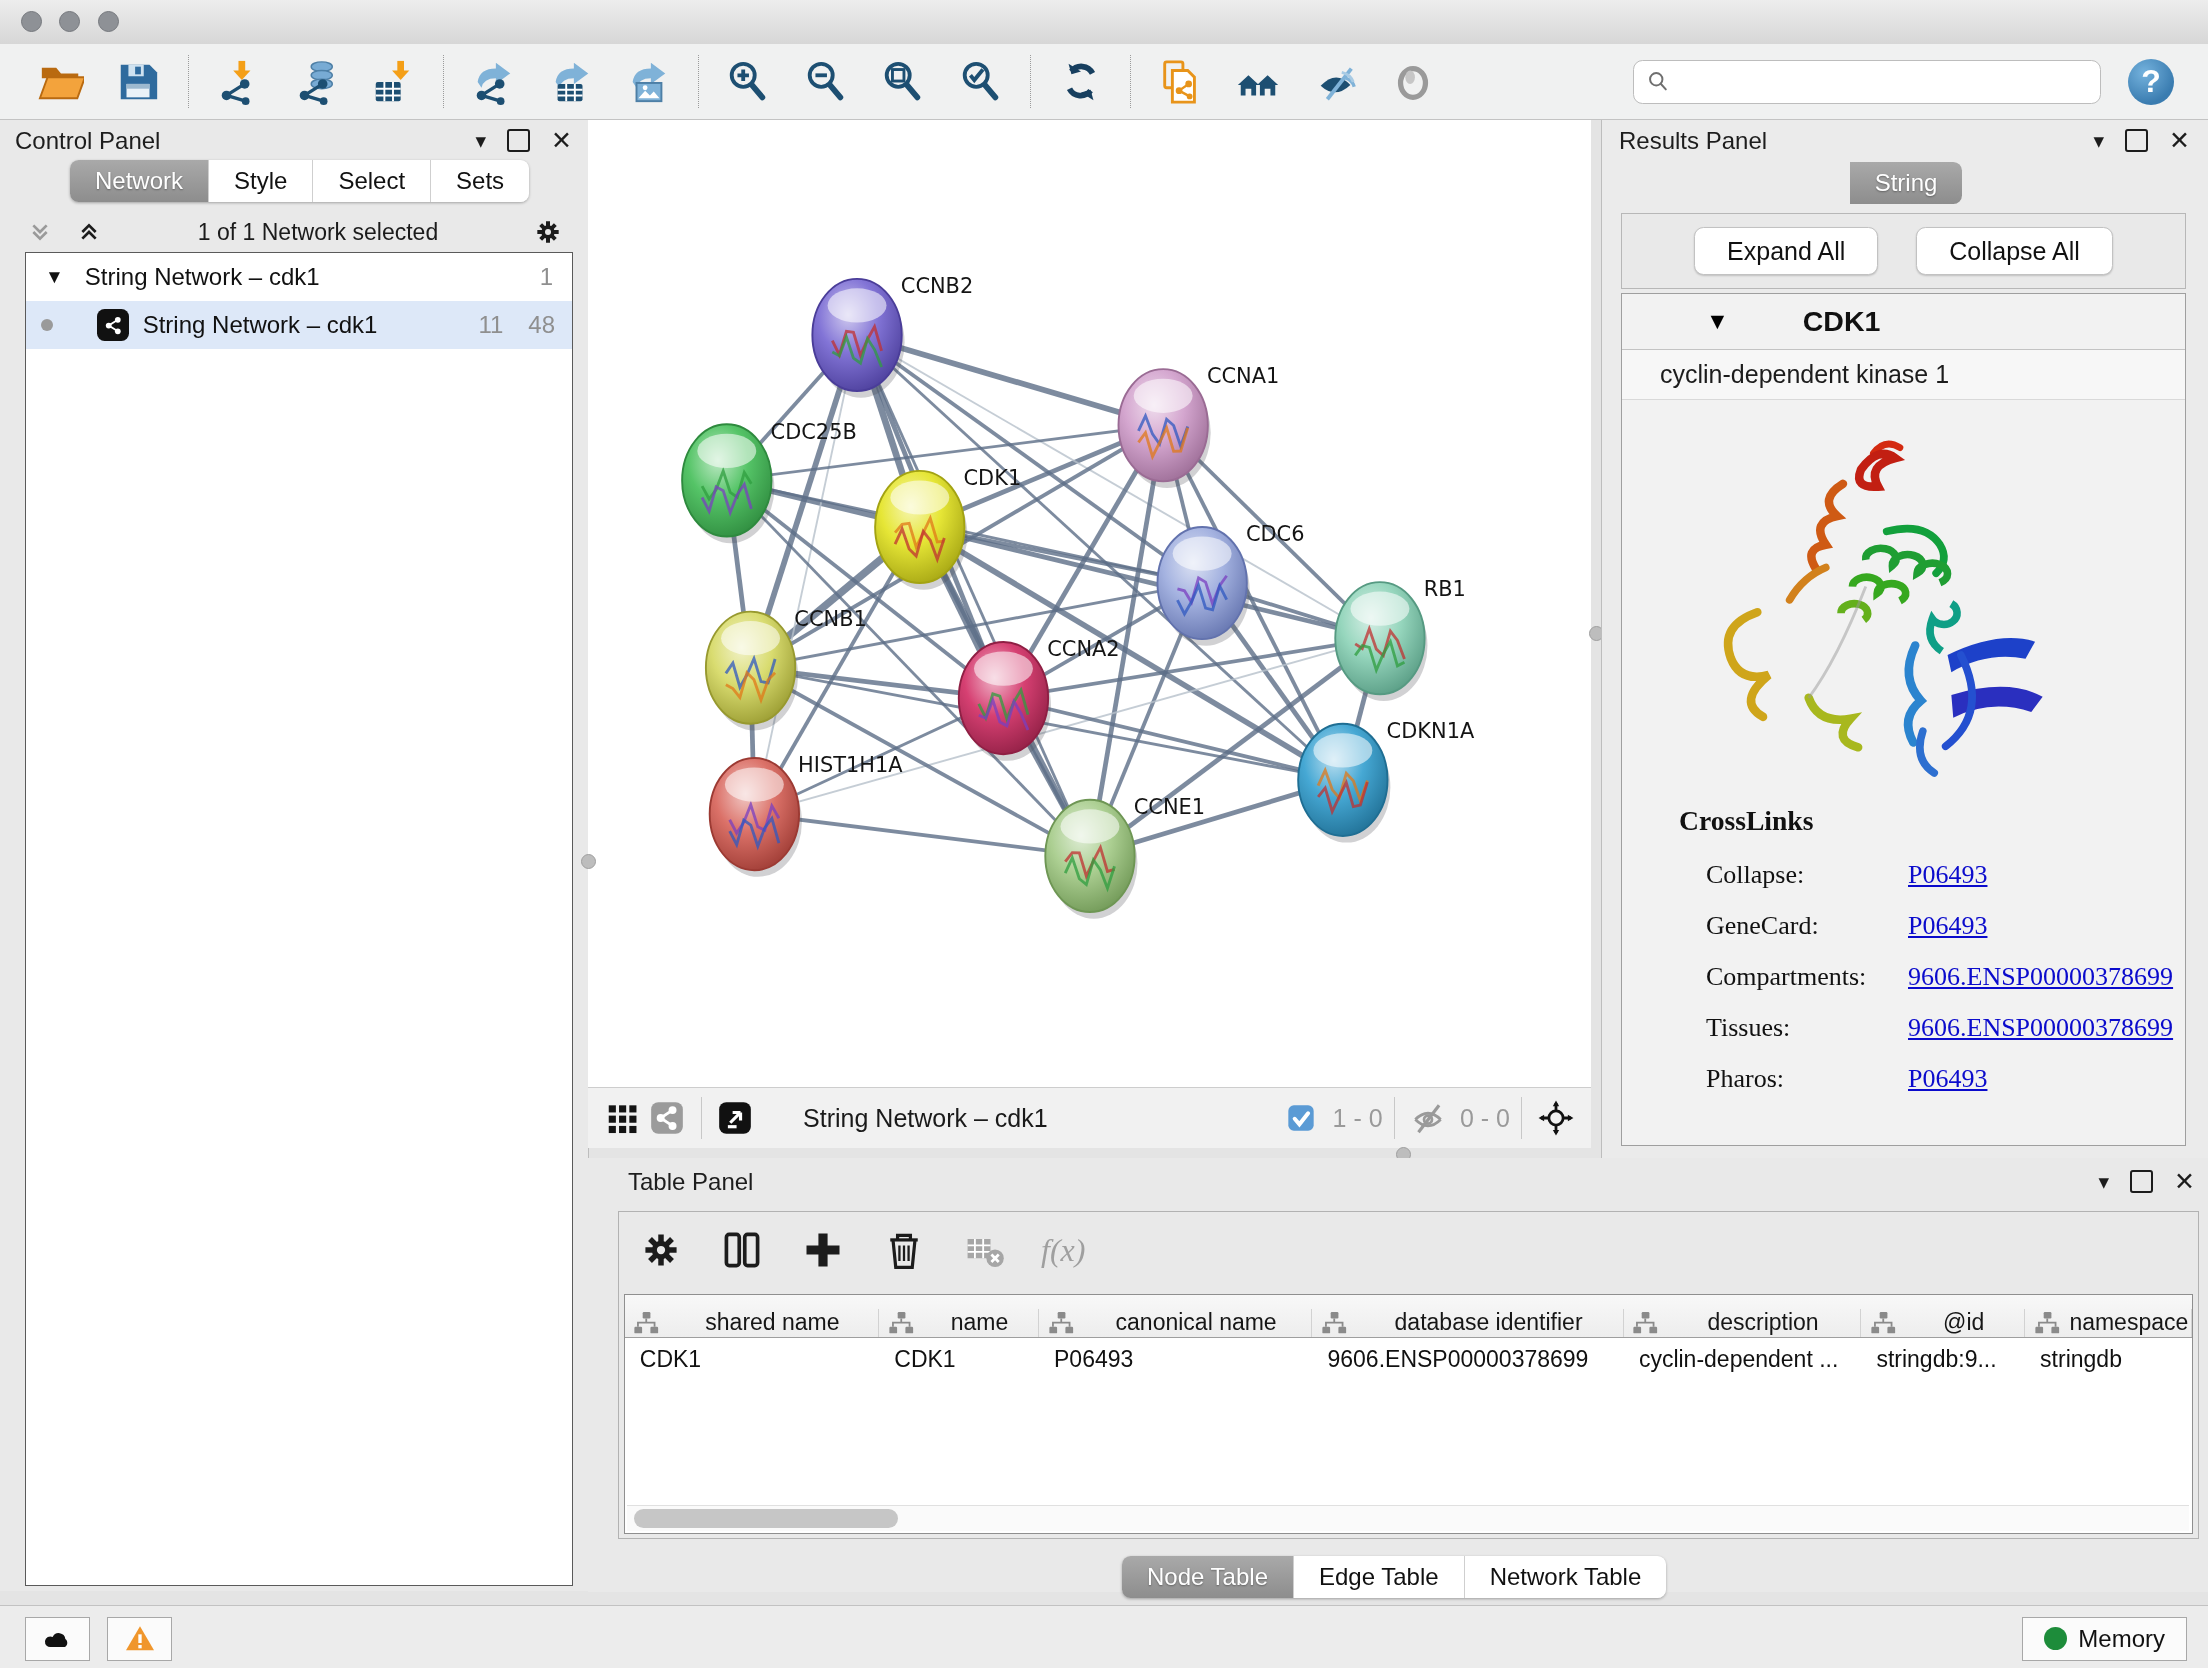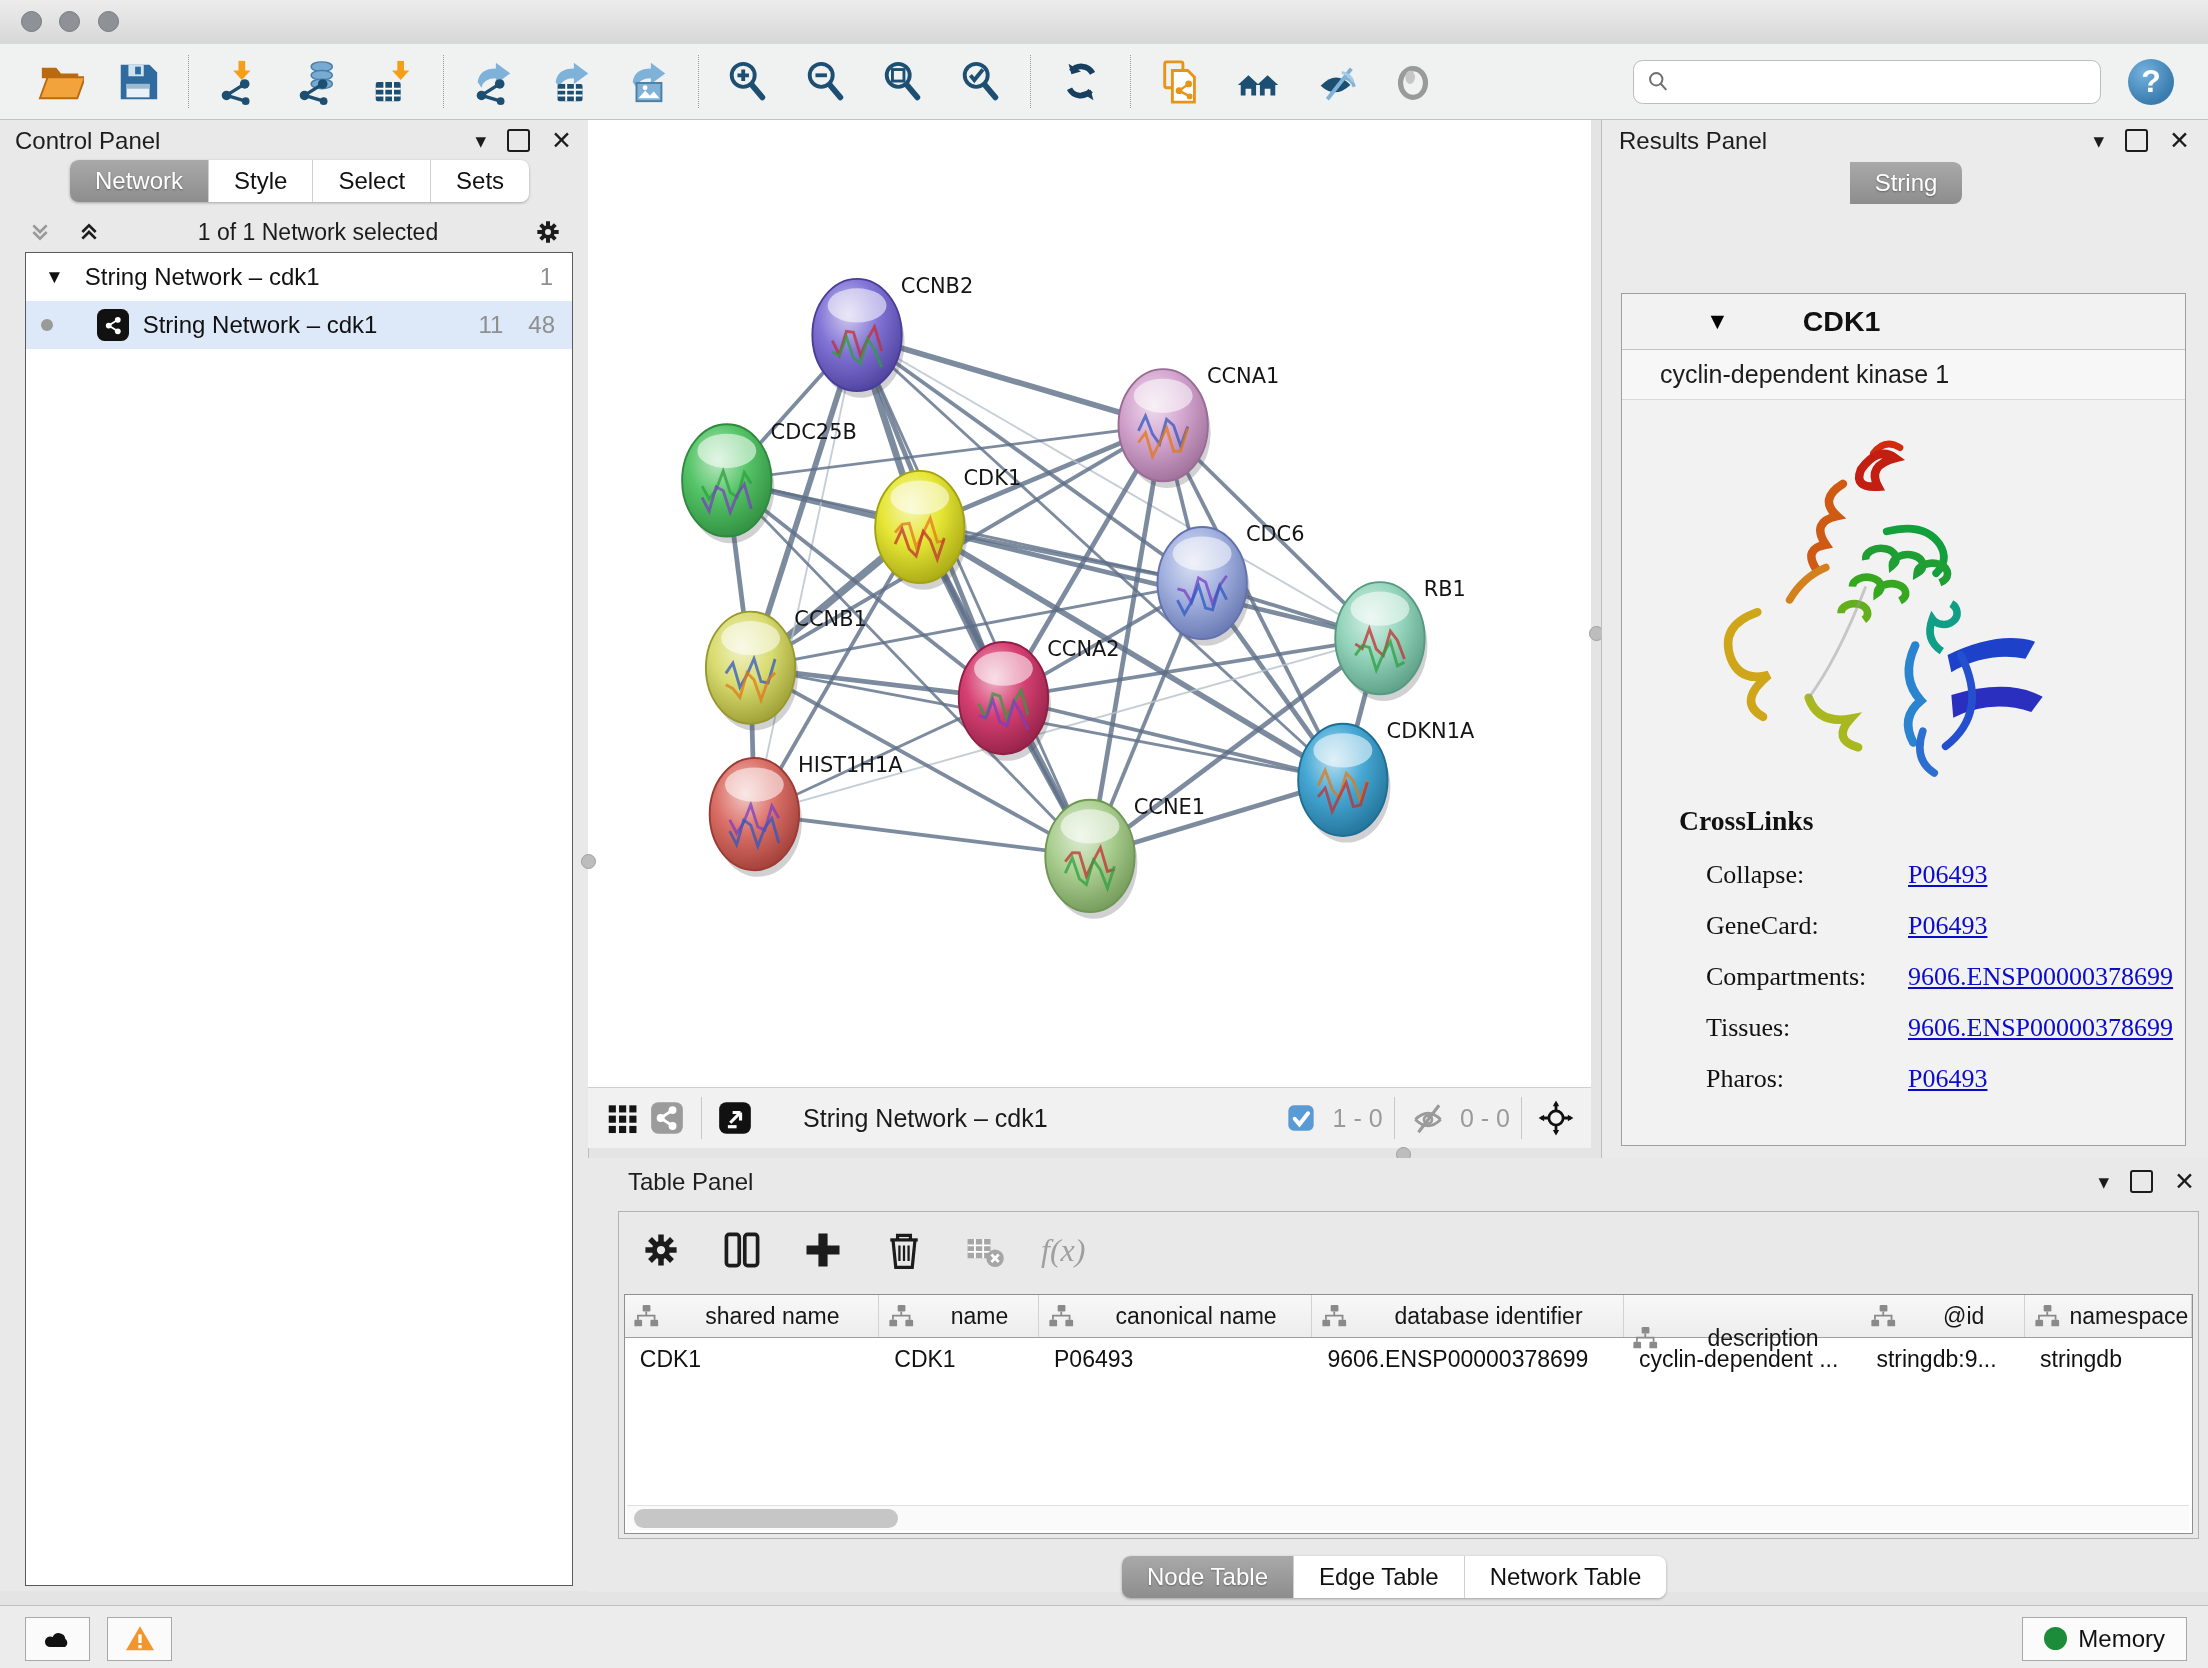--- a/index.html
+++ b/index.html
@@ -88,21 +88,21 @@
   
   #table-panel{left:588px;top:1158px;width:1621px;height:434px;background:#e9e9e9;}
   #tp-title-row{left:40px;top:5.7px;width:1567px;height:36px;}
   #tp-box{left:30px;top:53px;width:1581px;height:328px;background:#e9e9e9;border:1px solid #b2b2b2;box-sizing:border-box;}
   #tp-toolbar{display:flex;align-items:center;gap:32px;height:76px;padding-left:17px;}
   #tp-toolbar .icon-btn svg{width:44px;height:44px;}
   .fx{font-family:"Liberation Serif",serif;font-style:italic;font-size:32px;color:#9f9f9f;}
   #tp-table{position:absolute;left:4.8px;top:82px;width:1569px;height:240px;background:#fff;
     border:1.9px solid #8f8f8f;box-sizing:border-box;}
   #tp-header{display:flex;height:42px;background:linear-gradient(#f8f8f8,#ededed);
-    border-bottom:1.9px solid #9e9e9e;}
+    border-bottom:1.9px solid #9e9e9e;align-items:flex-end;}
   .th{display:flex;align-items:center;border-right:1px solid #d2d2d2;font-size:23px;color:#161616;box-sizing:border-box;}
   .th svg{width:28.5px;height:28.5px;margin:0 5.7px 0 7.6px;flex:none;}
   .th .th-label{flex:1;text-align:center;white-space:nowrap;overflow:hidden;}
   .tr{display:flex;height:42px;}
   .td{display:flex;align-items:center;padding-left:15px;font-size:23px;color:#111;
     white-space:nowrap;overflow:hidden;box-sizing:border-box;}
   #tp-hscroll{position:absolute;left:1.9px;bottom:1.9px;width:1562px;height:25px;background:#fafafa;
     border-top:1px solid #e0e0e0;}
   #tp-thumb{position:absolute;left:7.6px;top:2.9px;width:264px;height:19px;background:#c6c6c6;border-radius:9.5px;}
   #tp-tabs{left:534px;top:398px;}
@@ -666,20 +666,24 @@
     <span>Results Panel</span>
     <span class="win-ctrls">
       <span class="wc-caret">▾</span>
       <span class="wc-box"></span>
       <span class="wc-x">✕</span>
     </span>
   </div>
   <div class="abs" id="rp-tab">
     <span class="seg-tab seg-first seg-last seg-sel">String</span>
   </div>
+  <div class="abs" id="rp-btnbox">
+    <span class="rp-btn">Expand All</span>
+    <span class="rp-btn">Collapse All</span>
+  </div>
   <div class="abs" id="rp-entrybox">
     <div id="rp-genehdr">
       <span id="rp-gene-caret">▼</span>
       <span id="rp-gene">CDK1</span>
     </div>
     <div id="rp-desc">cyclin-dependent kinase 1</div>
     <div id="protein-wrap">
       <svg width="409" height="379" viewBox="0 0 430 398">
         <path d="M218 38q12-16 28-6" stroke="#d42a10" stroke-width="7" fill="none" stroke-linecap="round"></path>
         <path d="M205 55q18-25 36-12q-30 8-18 30q-26 2-18-18" stroke="#c21f12" stroke-width="9" fill="none" stroke-linecap="round"></path>

